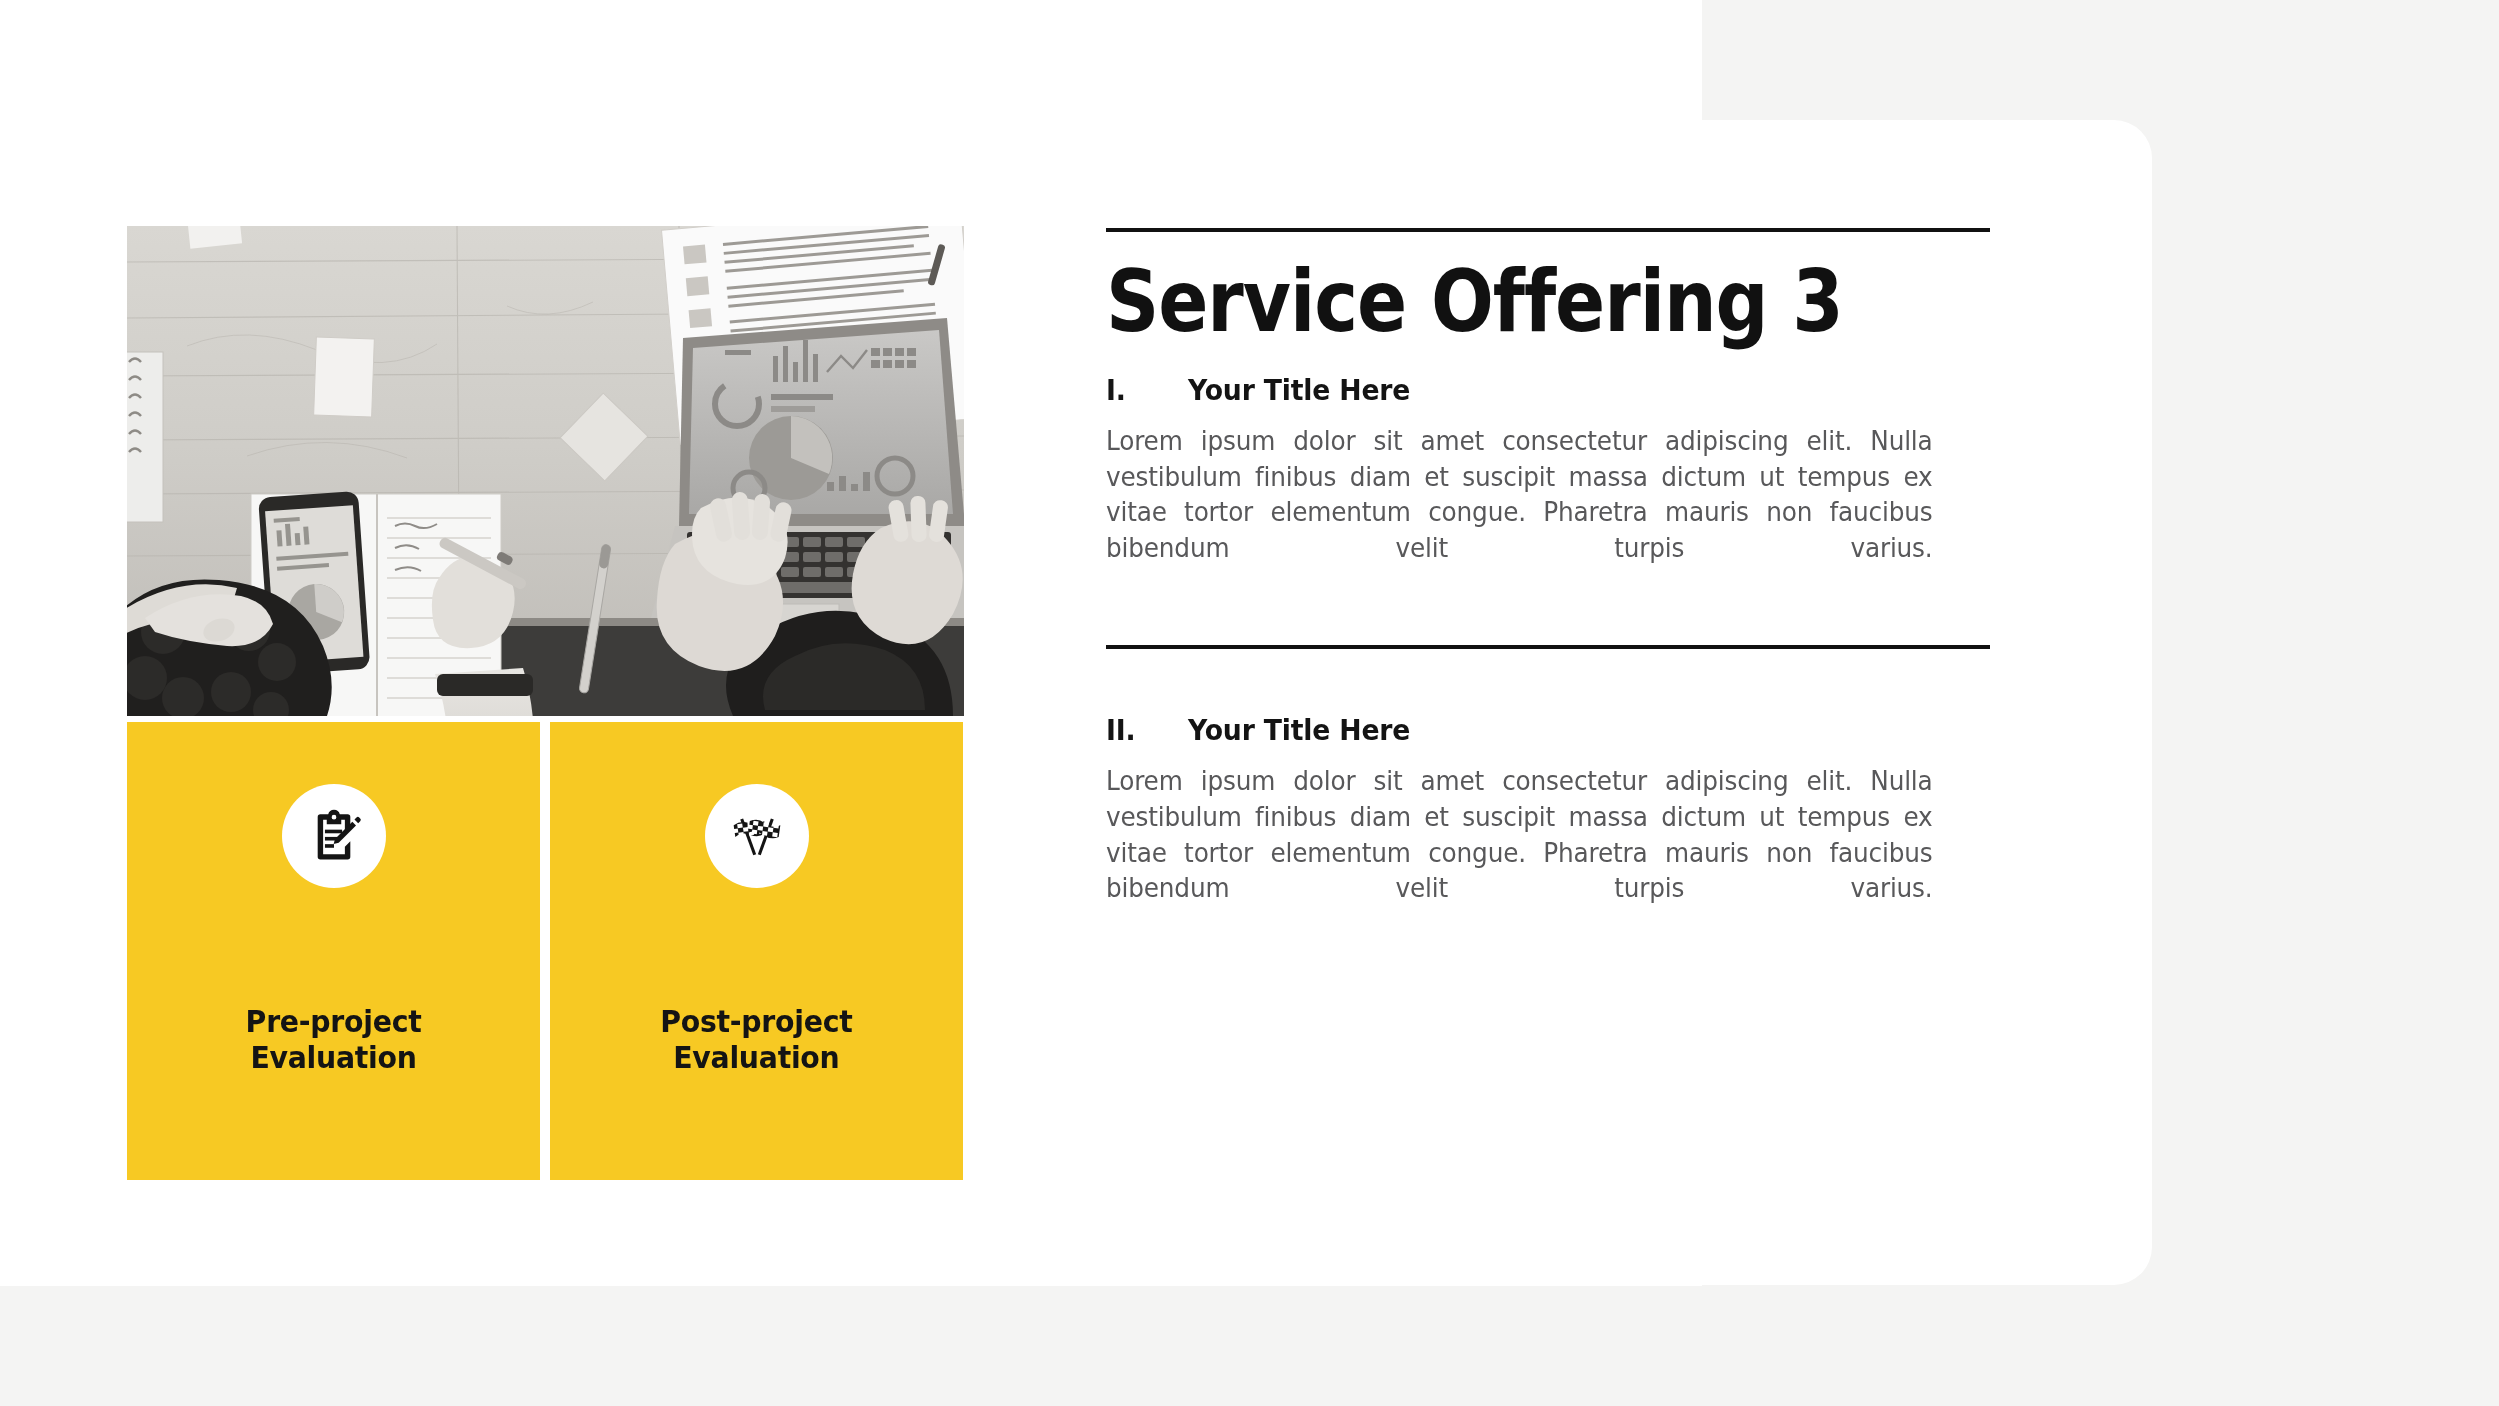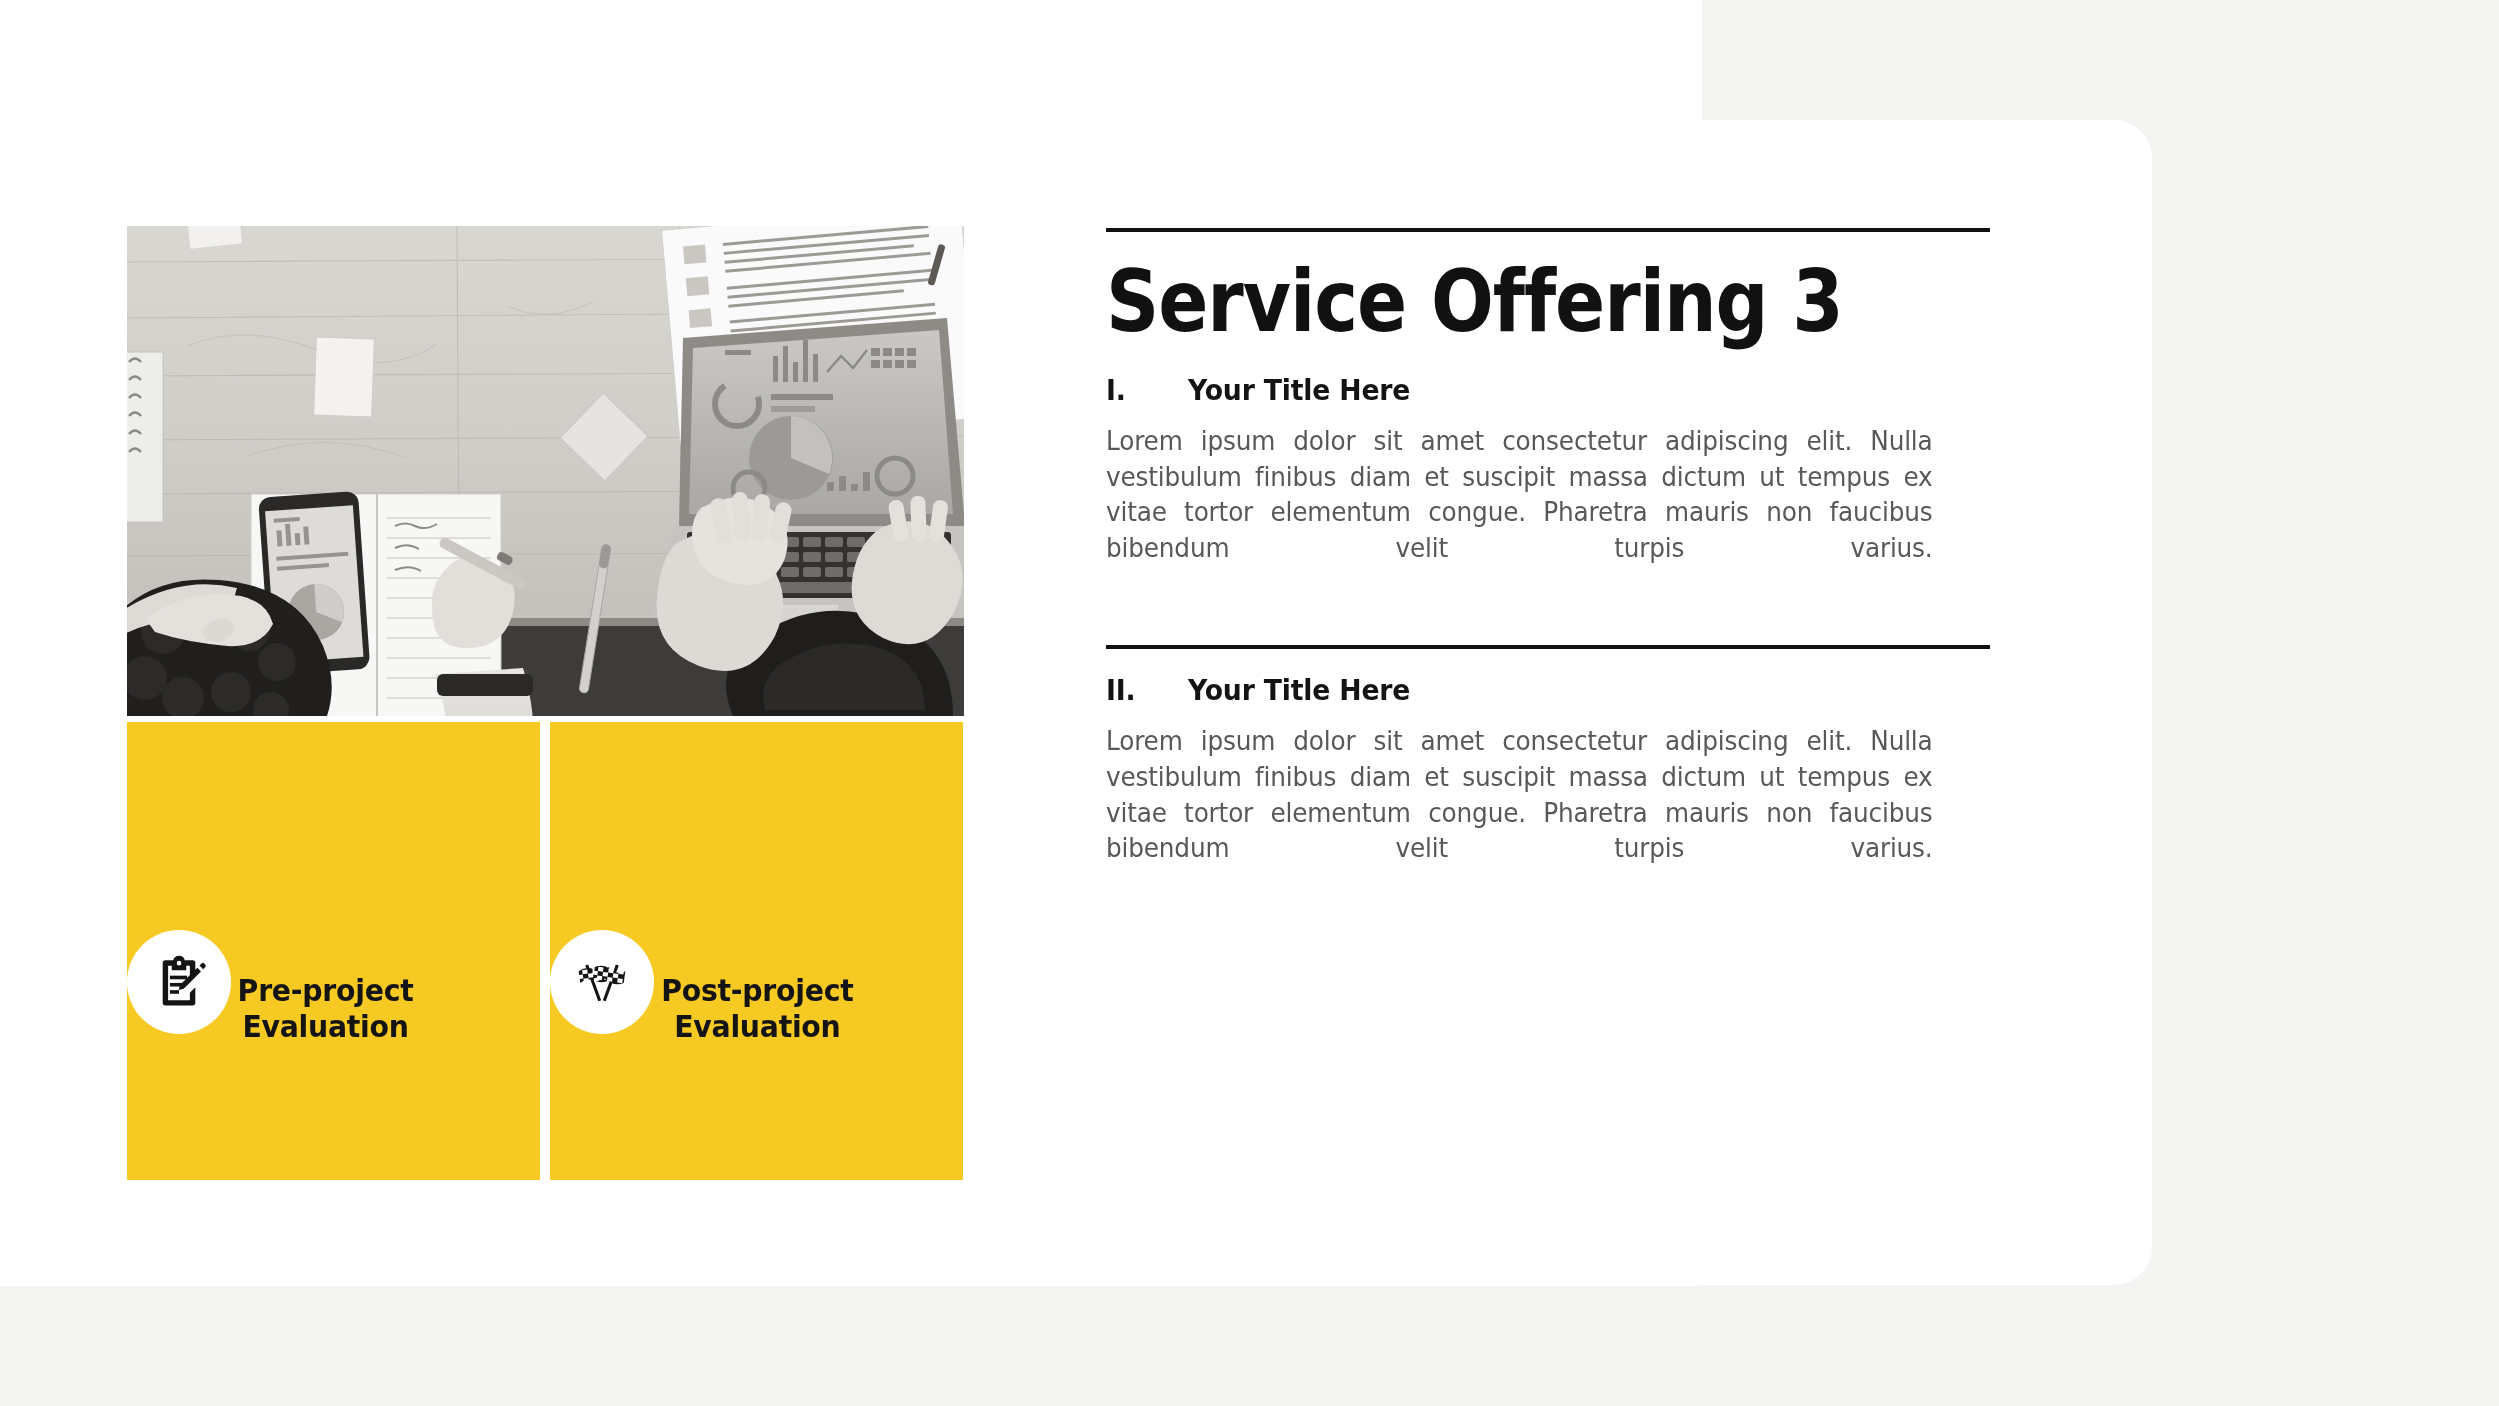--- a/index.html
+++ b/index.html
@@ -71,20 +71,21 @@
     display: flex;
     gap: 10px;
     width: 837px;
   }
   .tile {
     position: relative;
     width: 413px;
     height: 458px;
     background: #f7c923;
     display: flex;
+    flex-direction: column;
     align-items: center;
   }
   .tile-icon-circle {
     margin-top: 62px;
     width: 104px;
     height: 104px;
     border-radius: 50%;
     background: #ffffff;
     display: flex;
     align-items: center;
@@ -131,21 +132,21 @@
     letter-spacing: -1.2px;
     color: #111111;
     transform: scaleX(0.86);
     transform-origin: left center;
   }
 
   .section {
     margin-top: 26px;
   }
   .section.second {
-    margin-top: 24px;
+    margin-top: 64px;
   }
 
   .sec-head {
     display: flex;
     align-items: baseline;
     font-family: "DejaVu Sans", sans-serif;
     font-weight: bold;
     font-size: 29px;
     color: #141414;
     letter-spacing: -0.2px;

